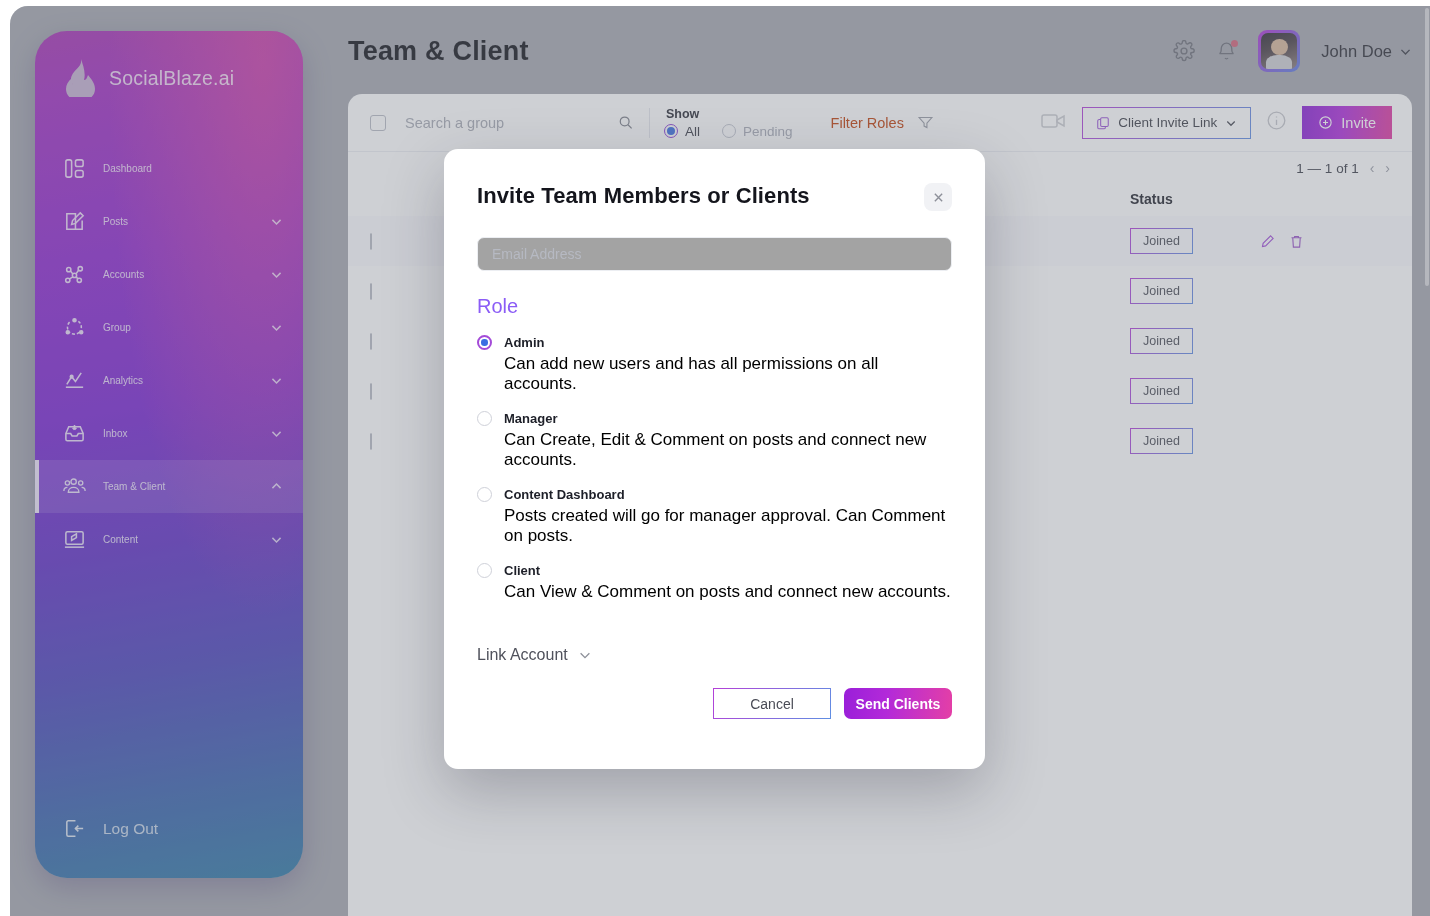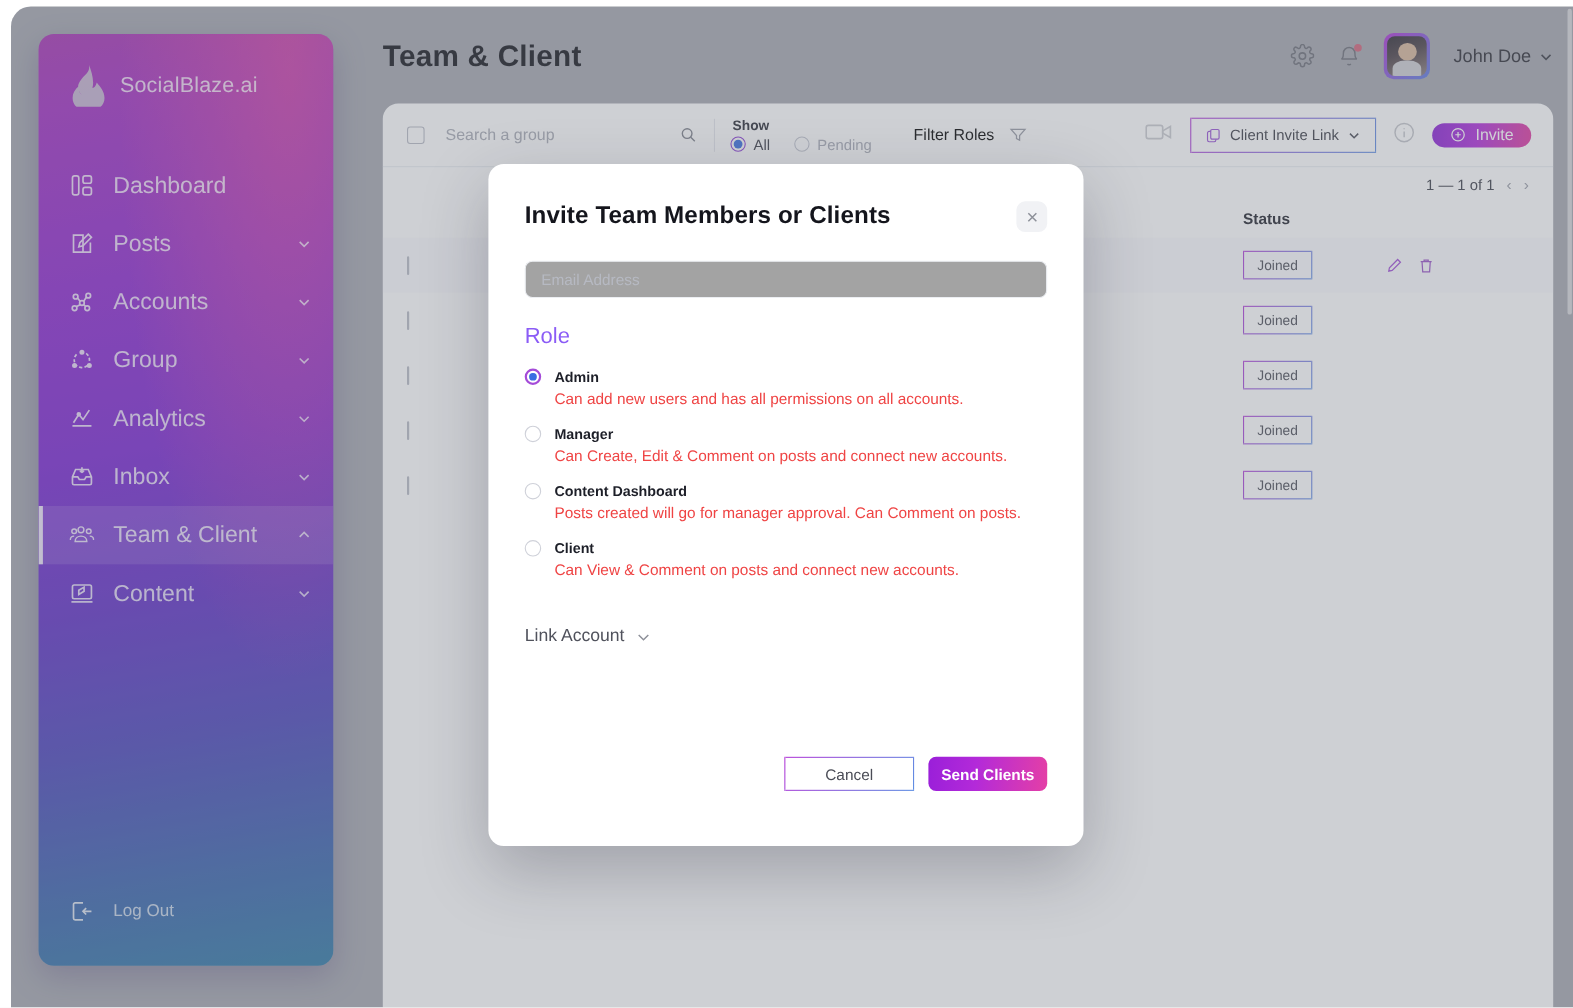--- a/index.html
+++ b/index.html
@@ -31,21 +31,21 @@
     background: rgba(140,143,153,0.0);
     pointer-events: none;
     z-index: 40;
   }
 
   
   #sidebar {
     position: absolute;
     left: 25px; top: 25px;
     width: 268px; height: 847px;
-    border-radius: 14px;
+    border-radius: 32px;
     background: linear-gradient(170deg,
         #a832b4 0%,
         #a12ec2 8%,
         #8e28cf 26%,
         #7a26d2 44%,
         #6030c6 60%,
         #4b45bb 74%,
         #3a63ae 88%,
         #2f7aa6 100%);
     box-shadow: 0 10px 28px rgba(60,40,110,0.28);
@@ -68,21 +68,21 @@
     font-weight: 400;
   }
 
   #nav { position: relative; z-index: 2; margin-top: 45px; }
   .nav-item {
     position: relative;
     display: flex; align-items: center;
     height: 53px;
     padding-left: 28px; padding-right: 20px;
     color: rgba(255,255,255,0.80);
-    font-size: 21px;
+    font-size: 10px;
     cursor: pointer;
   }
   .nav-item.active { background: rgba(255,255,255,0.12); }
   .nav-item.active::before {
     content: ""; position: absolute; left: 0; top: 0; bottom: 0;
     width: 4px; background: rgba(255,255,255,0.85);
   }
   .nav-icon {
     width: 23px; height: 23px; flex: none; margin-right: 17px;
     opacity: .82; display: block;
@@ -190,37 +190,37 @@
     border: 1.5px solid #c3c6d0; flex: none; background: #fff;
     position: relative;
   }
   .rd.on { border-color: #8b3fd6; }
   .rd.on::after {
     content: ""; position: absolute; inset: 2px;
     border-radius: 50%; background: #3b6fe0;
   }
   #filter-roles {
     display: flex; align-items: center; gap: 13px;
-    margin-left: 38px; font-size: 14.5px; color: #000000; cursor: pointer;
+    margin-left: 38px; font-size: 14.5px; color: #c2410c; cursor: pointer;
   }
   #toolbar-right { margin-left: auto; display: flex; align-items: center; gap: 15px; }
   #cam-icon { opacity: .45; cursor: pointer; }
   #invite-link-btn {
     display: flex; align-items: center; gap: 8px;
     height: 32px; padding: 0 13px;
     border-radius: 7px;
     border: 1.3px solid; border-image: linear-gradient(120deg,#b43fd8,#5f8fe3) 1;
     background: #fff; font-size: 13.5px; color: #3c3e47; cursor: pointer;
     white-space: nowrap;
   }
   #info-icon { opacity: .5; cursor: pointer; }
   #invite-btn {
     display: flex; align-items: center; gap: 8px;
-    height: 22px; padding: 0 16px; border: none;
-    border-radius: 16px; cursor: pointer;
+    height: 33px; padding: 0 16px; border: none;
+    border-radius: 0; cursor: pointer;
     background: linear-gradient(95deg,#8b22d6 0%,#b02ddb 45%,#e0399f 100%);
     color: #fff; font-size: 14.5px; font-family: inherit; font-weight: 500;
   }
   #pagination {
     display: flex; align-items: center; justify-content: flex-end; gap: 11px;
     padding: 8px 22px 0 0;
     font-size: 13.5px; color: #3e404a;
   }
   .pg-arrow { color: #9da0aa; cursor: pointer; font-size: 14px; }
 
@@ -292,21 +292,21 @@
     border: 1.4px solid #cfd1d9; background: #fff; flex: none; position: relative;
   }
   .role-rd.on { border-color: #a44bd8; border-width: 2px; }
   .role-rd.on::after {
     content: ""; position: absolute; inset: 2.2px;
     border-radius: 50%; background: #3a6de2;
   }
   .role-name { font-size: 13px; font-weight: 700; color: #1d1f28; }
   .role-desc {
     margin-left: 27px; margin-top: 4px;
-    font-size: 14px; color: #ef4444;
+    font-size: 17px; color: #000000;
   }
   #link-account {
     margin-top: 44px; display: flex; align-items: center; gap: 10px;
     font-size: 16px; color: #50525c; cursor: pointer;
   }
   #modal-actions {
     position: absolute; left: 16px; right: 33px; bottom: 50px;
     display: flex; justify-content: flex-end; gap: 13px;
   }
   #cancel-btn {

